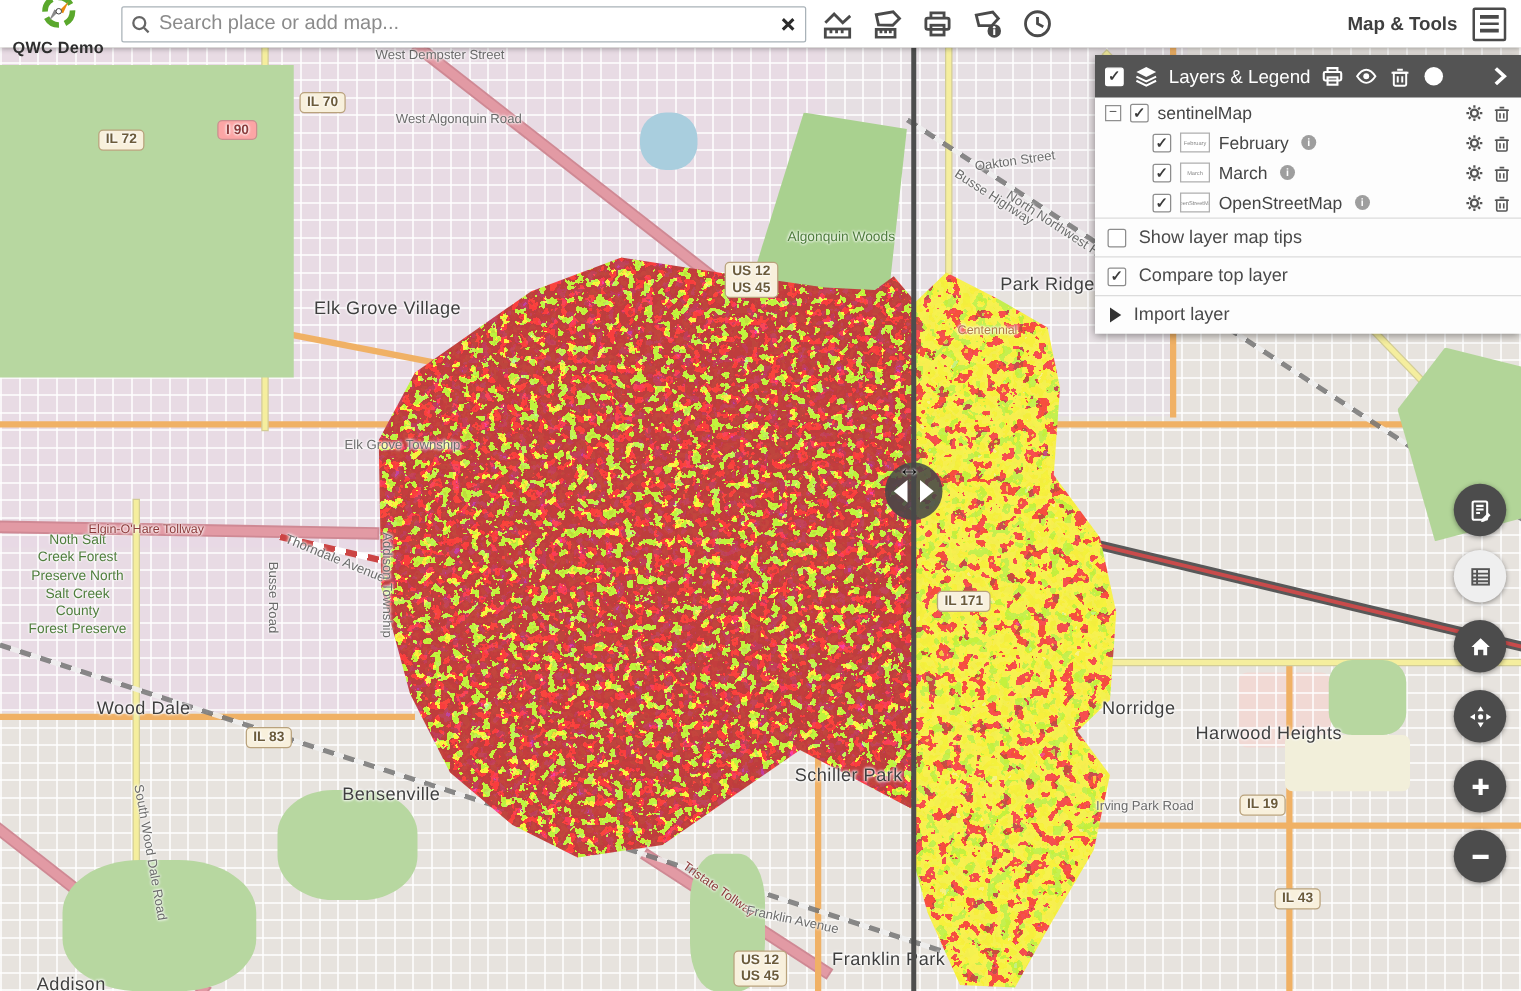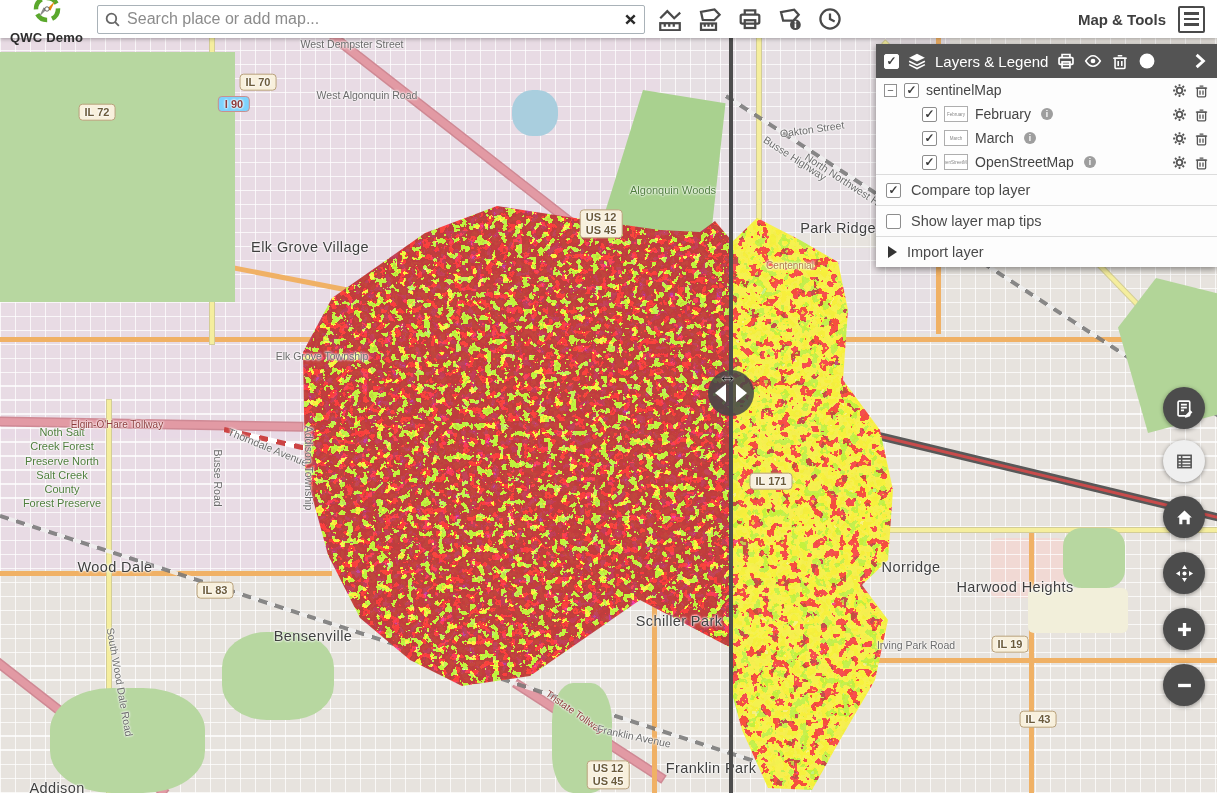--- a/index.html
+++ b/index.html
@@ -67,22 +67,22 @@
   
   .mlabel { position:absolute; transform:translate(-50%,-50%); white-space:pre-line; text-align:center; z-index:15;
             text-shadow:0 0 2px #fff,0 0 2px #fff,0 0 3px #fff; pointer-events:none; }
   .town   { font-size:14.5px; color:#3f3f3f; letter-spacing:.4px; }
   .street { font-size:10.5px; color:#6b6b6b; }
   .street-orange { font-size:10px; color:#b07940; }
   .green-block { font-size:11px; color:#4e7d3c; line-height:1.3; }
   .road-red { font-size:10px; color:#8d3b3b; }
   .shield { font-size:11px; font-weight:bold; color:#6b5b3b; background:#f8f0dc; border:1.5px solid #b9a27c;
             border-radius:4px; padding:1px 5px; line-height:1.15; }
-  .shield-red { font-size:11px; font-weight:bold; color:#8c3c3c; background:#7dd3fc; border:1.5px solid #c98f8f;
-                border-radius:4px; padding:1px 6px;margin-left:44px; }
+  .shield-red { font-size:11px; font-weight:bold; color:#8c3c3c; background:#fca5a5; border:1.5px solid #c98f8f;
+                border-radius:4px; padding:1px 6px; }
 
   
   #panel { position:absolute; right:0; top:44px; width:341px; background:#fdfdfd; z-index:50;
            box-shadow:0 2px 7px rgba(0,0,0,.45); font-size:14px; color:#424242; }
   #panel-header { height:34px; background:#545454; display:flex; align-items:center; gap:9px; padding:0 8px; color:#fff; }
   #panel-title { font-size:15px; font-weight:normal; flex:0 0 auto; }
   .hic { width:18px; height:18px; color:#fff; cursor:pointer; flex:0 0 auto; }
   .hic svg { width:100%; height:100%; }
   #panel-chev { margin-left:auto; }
   .cb { width:15px; height:15px; border:1.5px solid #8d8d8d; background:#fff; border-radius:2px; display:inline-flex;
@@ -476,26 +476,26 @@
     <span class="spacer"></span>
     <span class="rowic"><svg>
             <use href="#sy-gear"></use>
           </svg></span>
     <span class="rowic"><svg>
             <use href="#sy-trash"></use>
           </svg></span>
   </div>
 
   <div class="opt">
+    <span class="cb"></span>
+    <span class="opt-label">Show layer map tips</span>
+  </div>
+  <div class="opt">
     <span class="cb on"></span>
     <span class="opt-label">Compare top layer</span>
-  </div>
-  <div class="opt">
-    <span class="cb"></span>
-    <span class="opt-label">Show layer map tips</span>
   </div>
   <div class="opt">
     <span class="tri-right"></span>
     <span class="opt-label">Import layer</span>
   </div>
 </aside>
 
 <div class="mapbtn" style="top:387px">
       <svg>
         <use href="#sy-docedit"></use>

